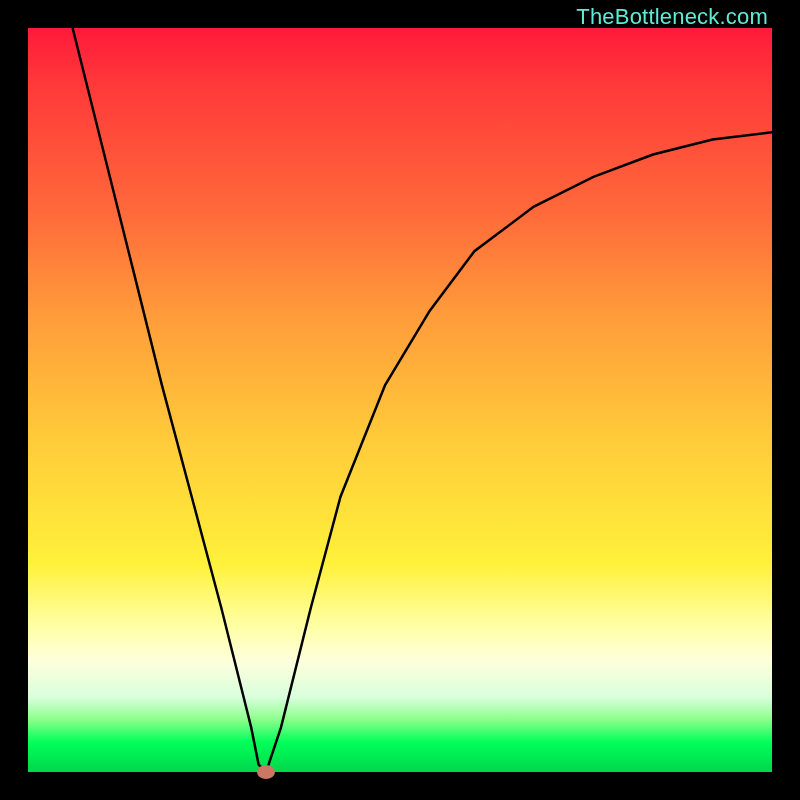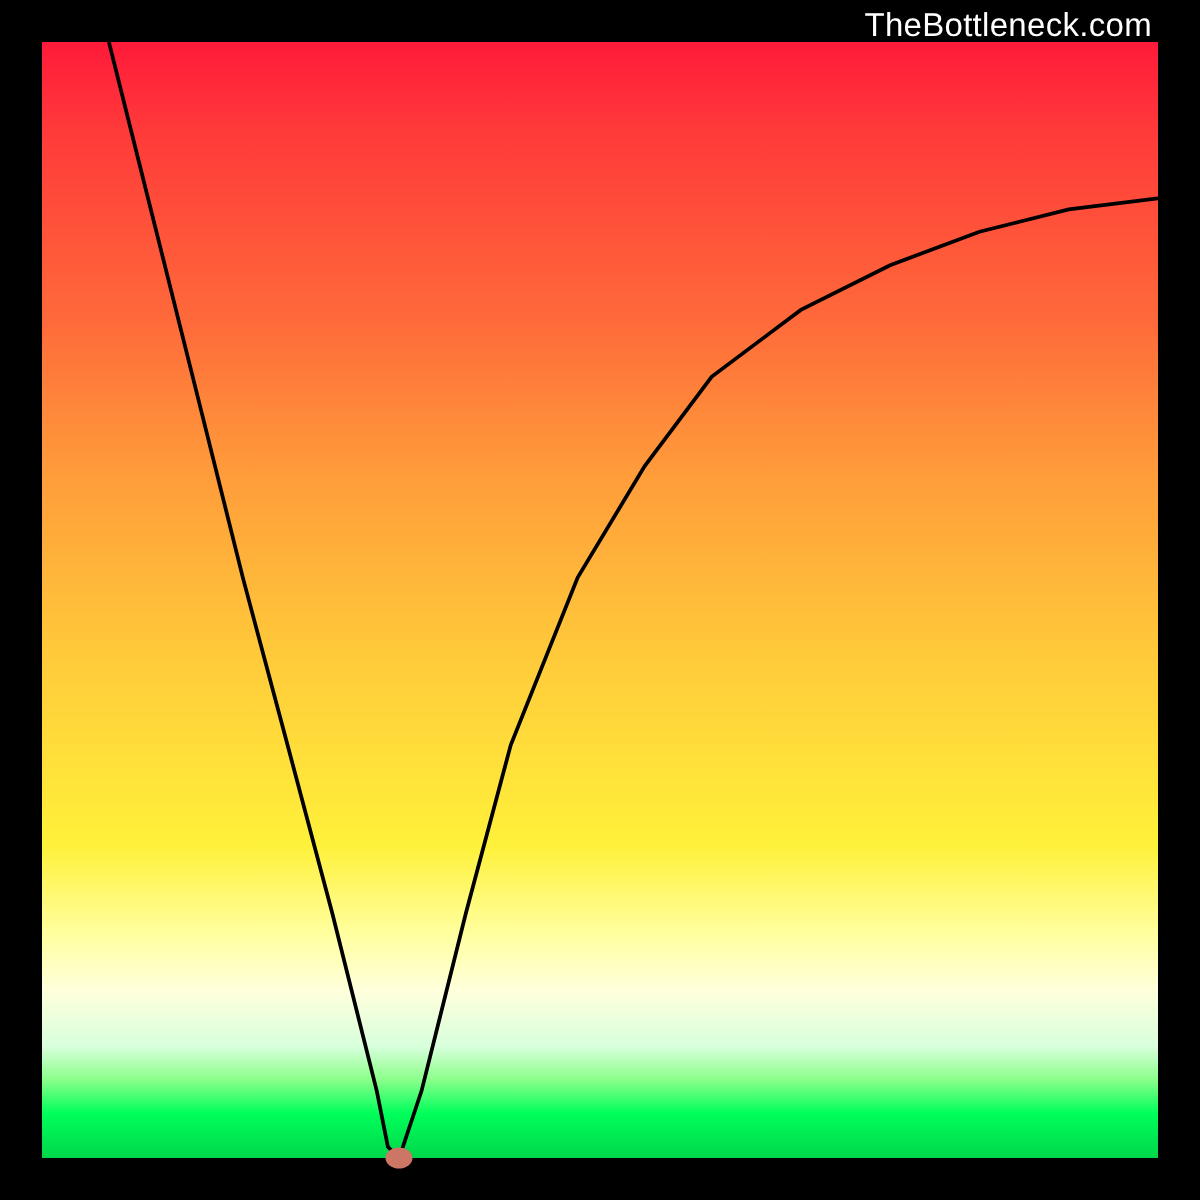--- a/index.html
+++ b/index.html
@@ -37,21 +37,21 @@
       #d8ffdc 90%,
       #8aff8a 93%,
       #00ff5a 96%,
       #00d64a 100%
     );
   }
   .watermark {
     position: absolute;
     top: 4px;
     right: 32px;
-    color: #ffffff;
+    color: #5eead4;
     font-size: 22px;
     font-weight: 500;
     letter-spacing: 0.2px;
   }
   .curve-svg {
     position: absolute;
     left: 0;
     top: 0;
   }
   .marker {

